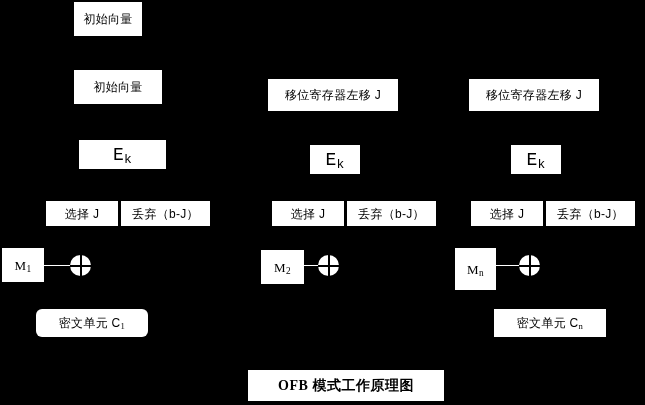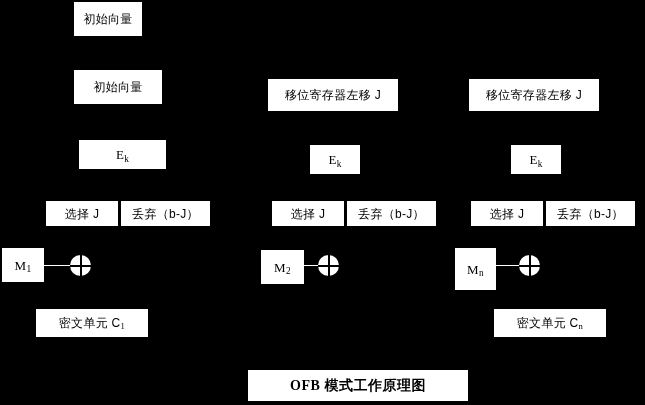--- a/index.html
+++ b/index.html
@@ -43,22 +43,22 @@
     white-space: nowrap;
   }
   sub {
     font-size: 0.72em;
     vertical-align: baseline;
     position: relative;
     top: 0.28em;
     line-height: 0;
   }
   .ek {
-    font-family: Liberation Serif, serif;
-    font-size: 13px;
+    font-family: Liberation Mono, monospace;
+    font-size: 18px;
   }
   .mlabel {
     font-family: "Liberation Serif", "DejaVu Serif", serif;
     font-size: 13px;
   }
   
   .xor {
     position: absolute;
     width: 21px;
     height: 21px;
@@ -117,21 +117,21 @@
   </div>
 
   <div class="hline" style="left:44px; top:265px; width:30px;"></div>
 
   <div class="box center" style="left:2px; top:248px; width:42px; height:34px;text-align:right;">
     <span class="mlabel"><span>M</span><sub>1</sub></span>
   </div>
 
   <div class="xor" style="left:70px; top:255px;"></div>
 
-  <div class="box center" style="left:36px; top:309px; width:112px; height:28px;">
+  <div class="box center" style="left:36px; top:309px; width:112px; height:28px;border-radius:6px;">
     <span><span>密文单元 C</span><sub class="serif">1</sub></span>
   </div>
 
   <div class="box center" style="left:268px; top:79px; width:130px; height:32px;">
     <span>移位寄存器左移 J</span>
   </div>
 
   <div class="box center" style="left:310px; top:145px; width:50px; height:29px;">
     <span class="ek"><span>E</span><sub>k</sub></span>
   </div>
@@ -174,17 +174,17 @@
   <div class="box center" style="left:455px; top:248px; width:41px; height:42px;">
     <span class="mlabel"><span>M</span><sub>n</sub></span>
   </div>
 
   <div class="xor" style="left:519px; top:255px;"></div>
 
   <div class="box center" style="left:494px; top:309px; width:112px; height:28px;justify-content:center;">
     <span><span>密文单元 C</span><sub class="serif">n</sub></span>
   </div>
 
-  <div class="title-box" style="left:248px; top:370px; width:220px; height:31px;">
+  <div class="title-box" style="left:248px; top:370px; width:196px; height:31px;">
     <span>OFB 模式工作原理图</span>
   </div>
 
 </div>
 
 </body></html>

